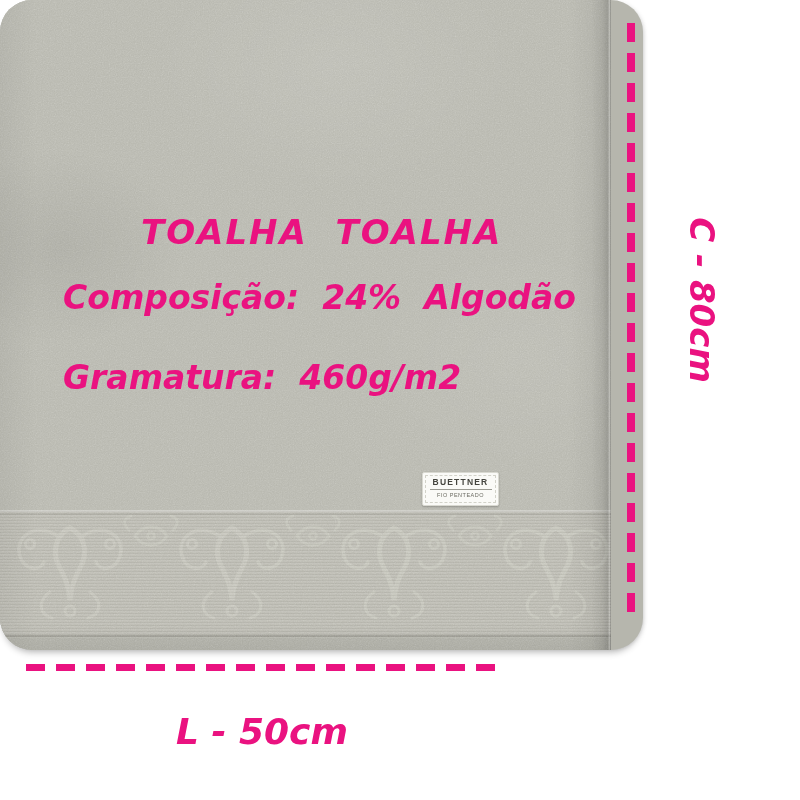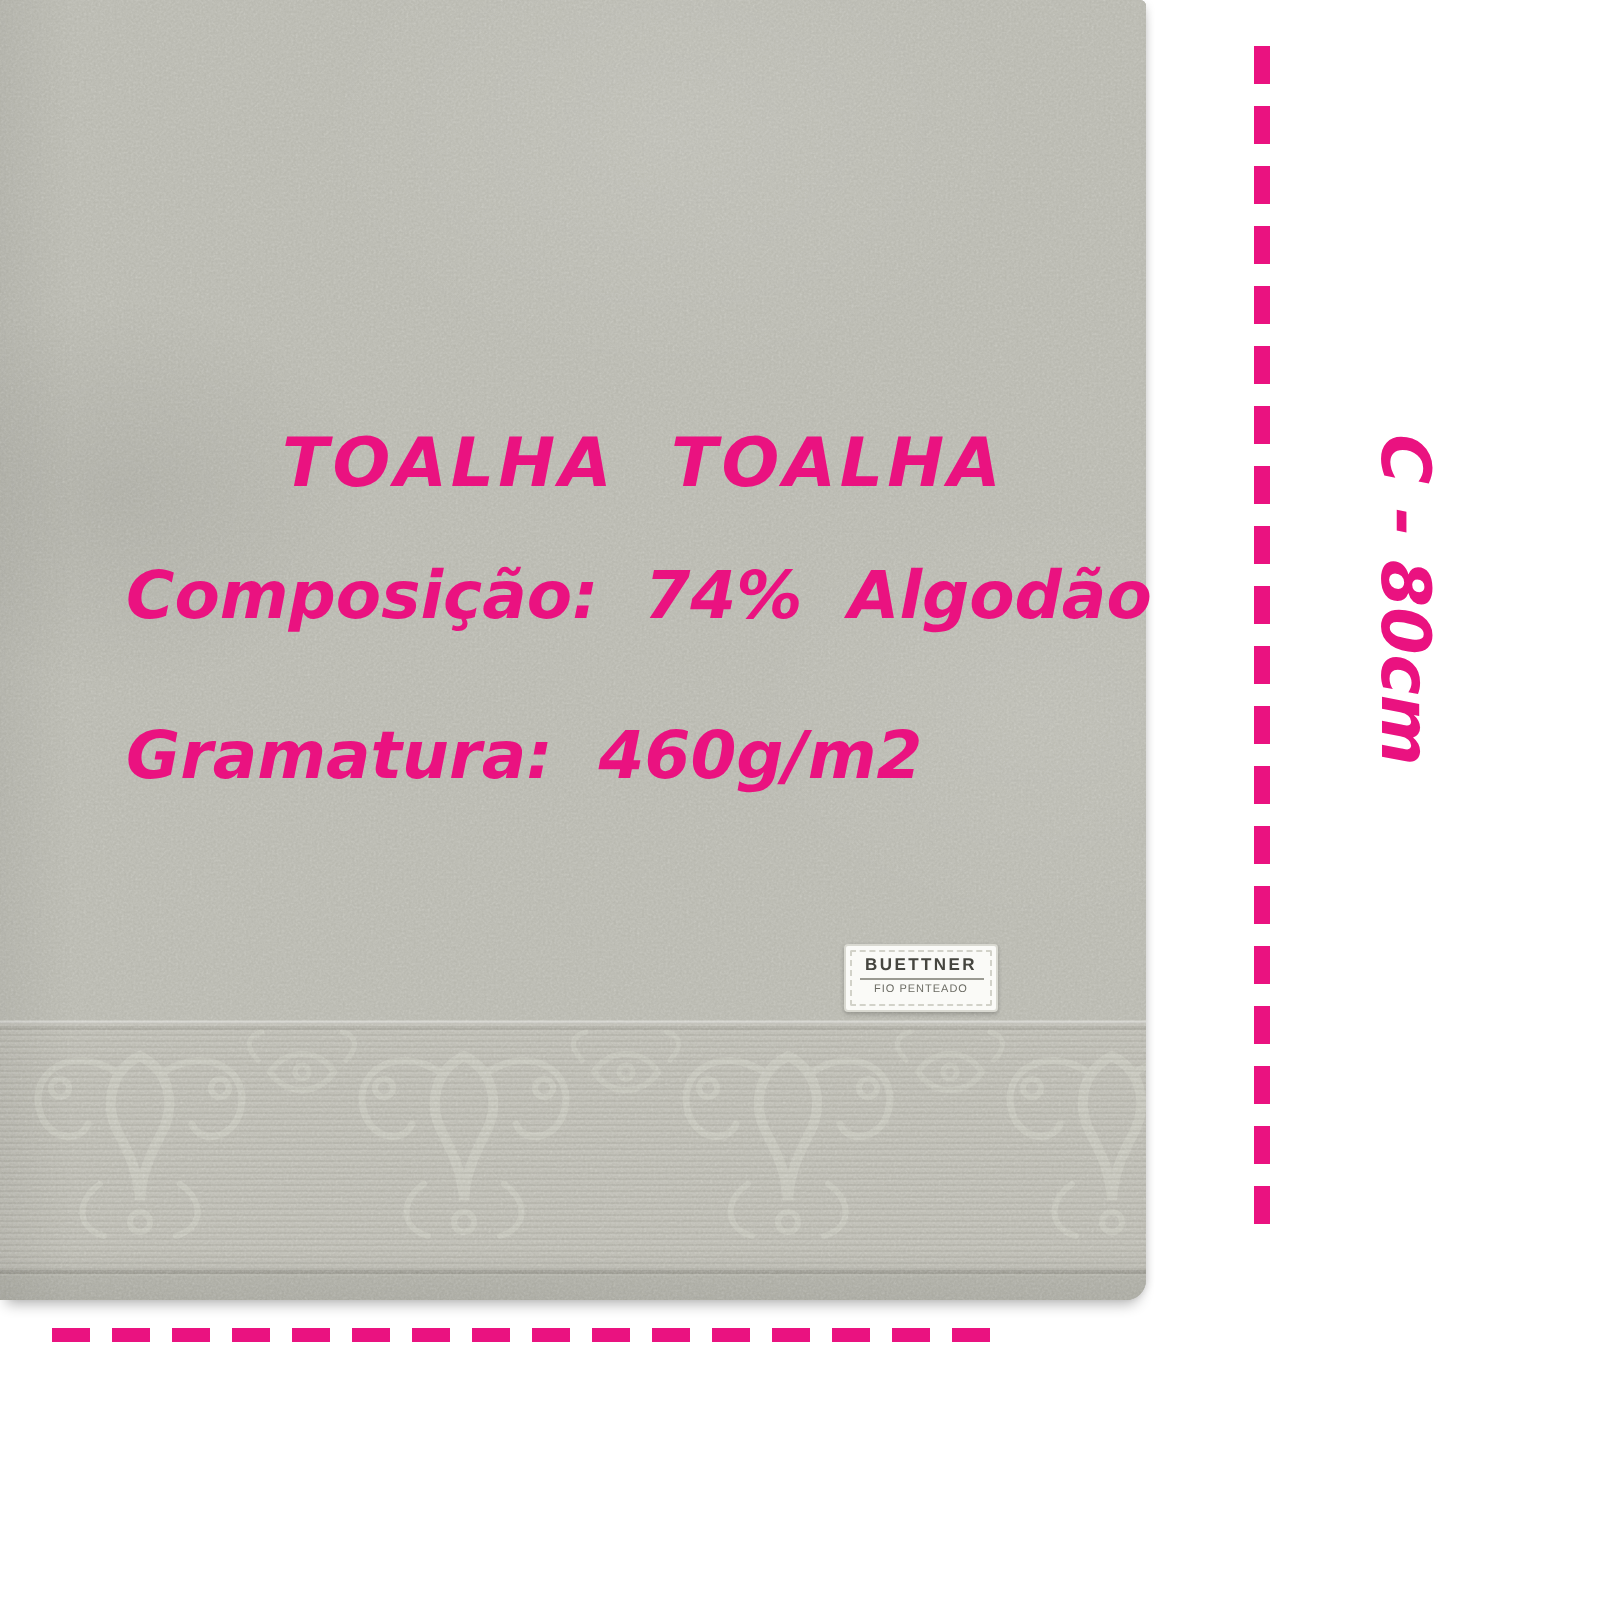--- a/index.html
+++ b/index.html
@@ -16,27 +16,28 @@
     width: 800px;
     height: 800px;
     background: #ffffff;
   }
 
   
   .towel {
     position: absolute;
     left: 0;
     top: 0;
-    width: 573px;
+    width: 643px;
     height: 650px;
     overflow: hidden;
     border-bottom-right-radius: 10px;
     border-top-right-radius: 3px;
     box-shadow: 0 5px 7px -3px rgba(0,0,0,0.30), 3px 0 5px -3px rgba(0,0,0,0.18);
     background: #b6b6ad;
+    border-radius: 32px;
   }
   .towel-svg { position: absolute; left: 0; top: 0; display: block; }
 
   
   .towel-shading {
     position: absolute;
     left: 0; top: 0;
     width: 611px; height: 650px;
     background:
       radial-gradient(ellipse 180px 140px at 10% 38%, rgba(0,0,0,0.055), transparent 70%),
@@ -221,21 +222,22 @@
 
     <div class="brand-tag">
       <div class="stitch"></div>
       <div class="brand-name">BUETTNER</div>
       <div class="brand-divider"></div>
       <div class="brand-sub">FIO PENTEADO</div>
     </div>
   </div>
 
   <div class="pink-text t-title">TOALHA  TOALHA</div>
-  <div class="pink-text t-comp">Composição:  74%  Algodão</div>
+  <div class="pink-text t-comp">Composição:  24%  Algodão</div>
   <div class="pink-text t-gram">Gramatura:  460g/m2</div>
 
   <div class="v-dash-line"></div>
   <div class="pink-text c-label">C - 80cm</div>
 
   <div class="h-dash-line"></div>
+  <div class="pink-text l-label">L - 50cm</div>
 
 </div>
 
 </body></html>

